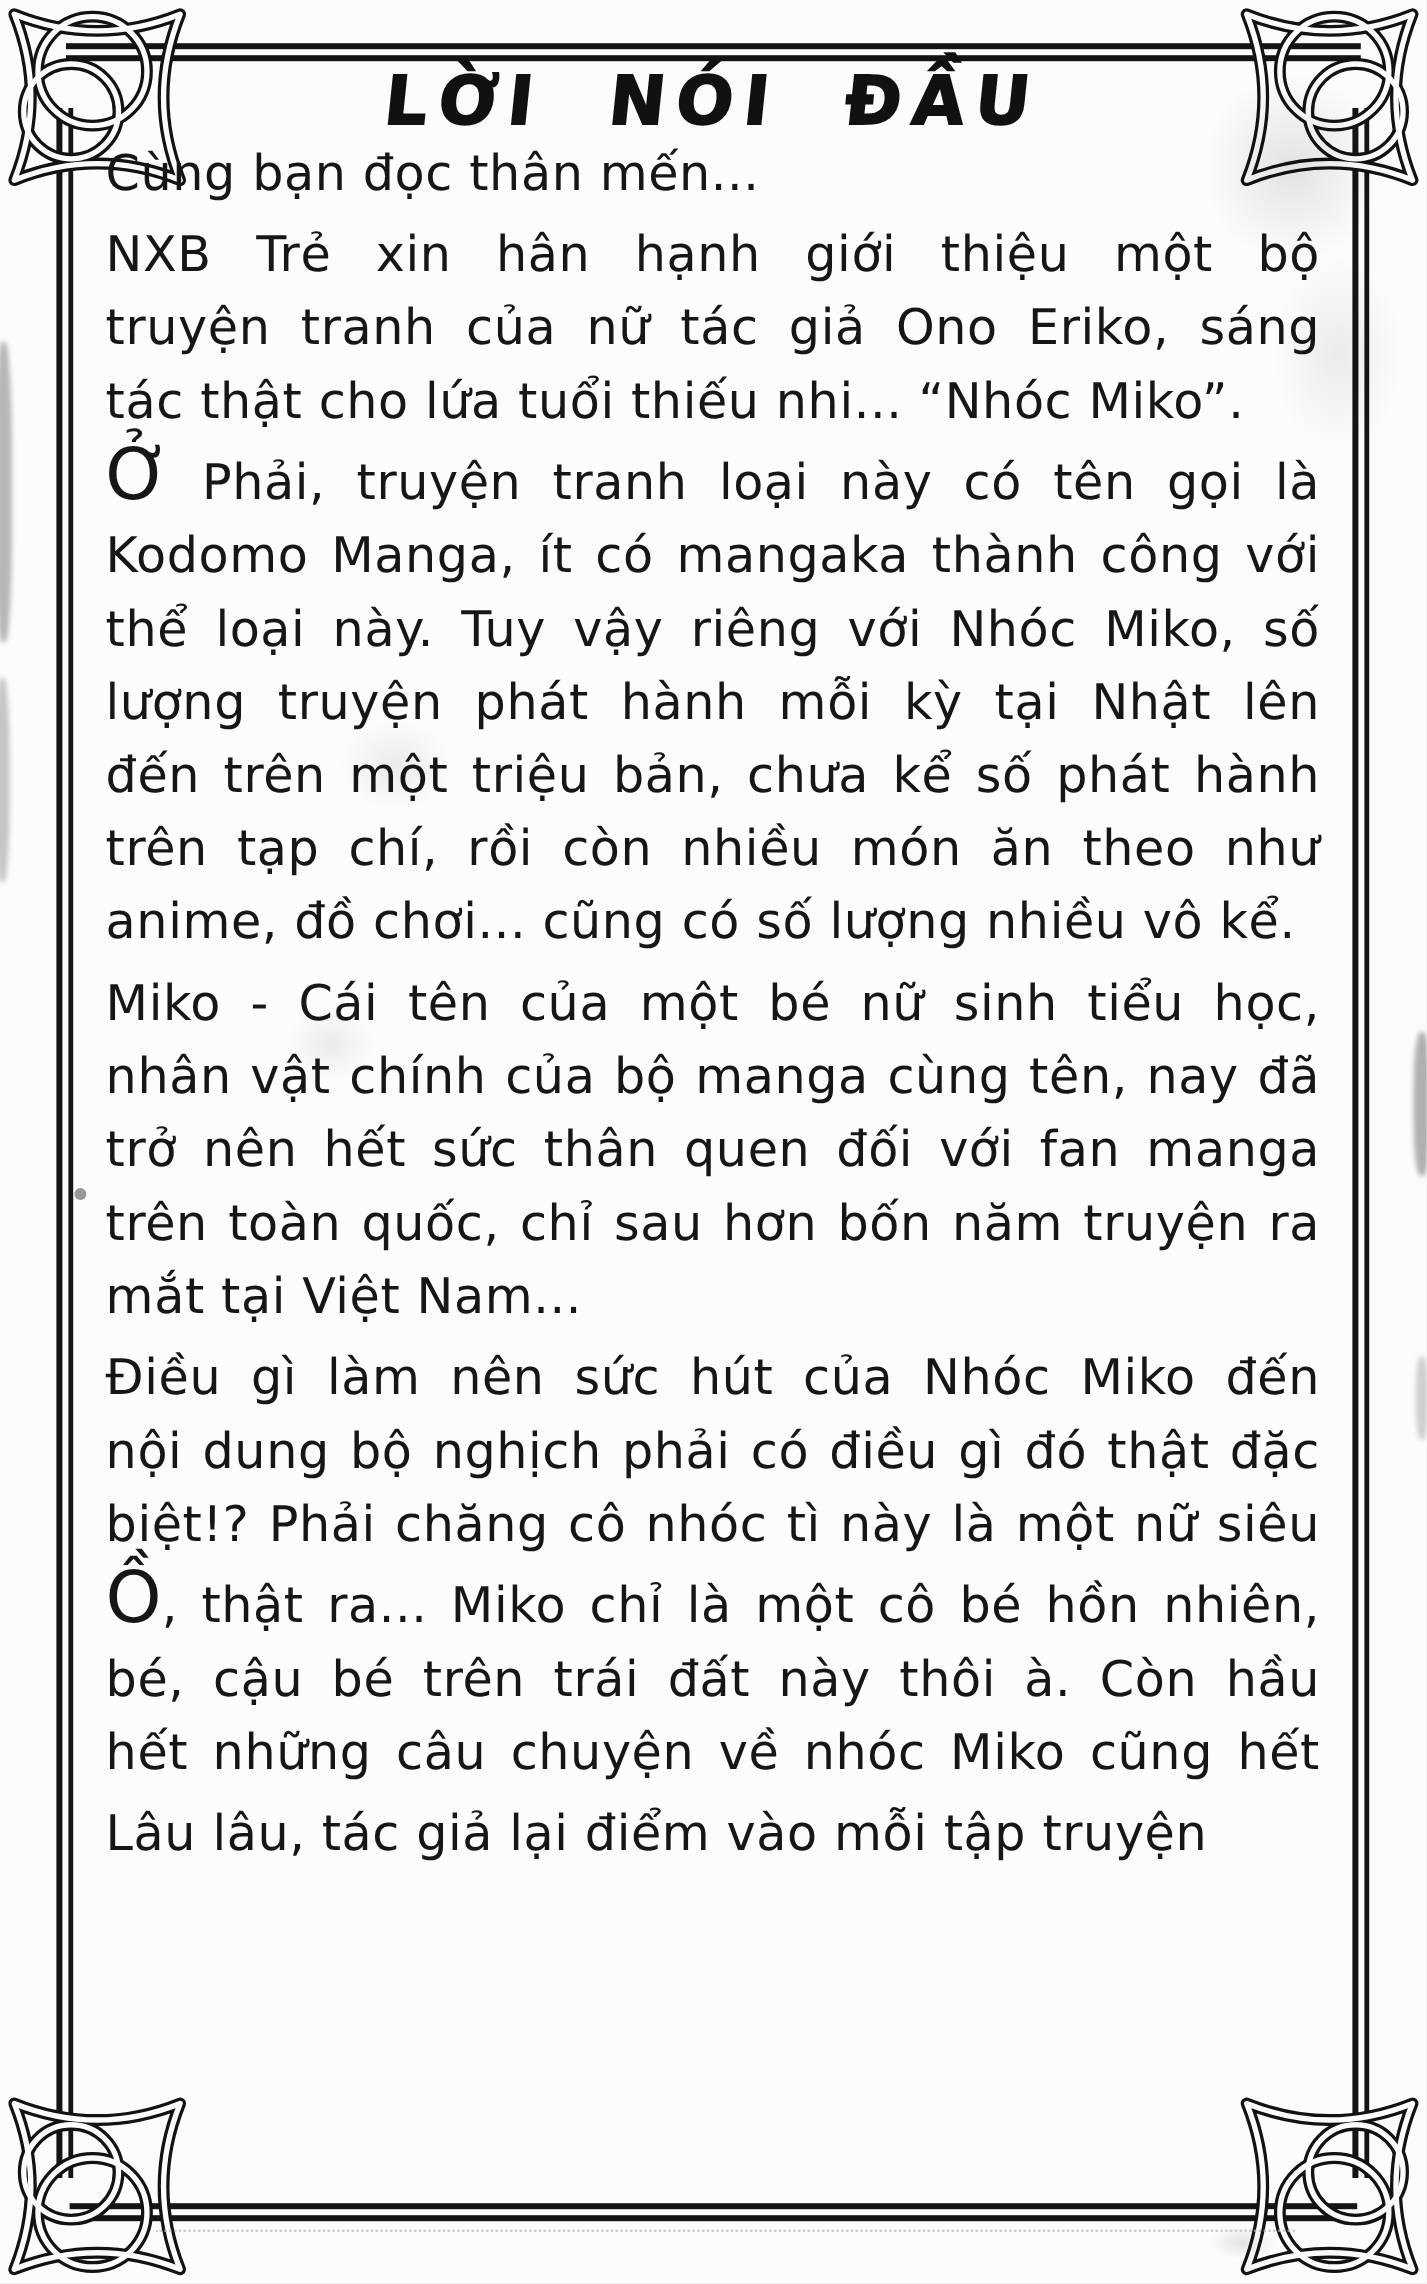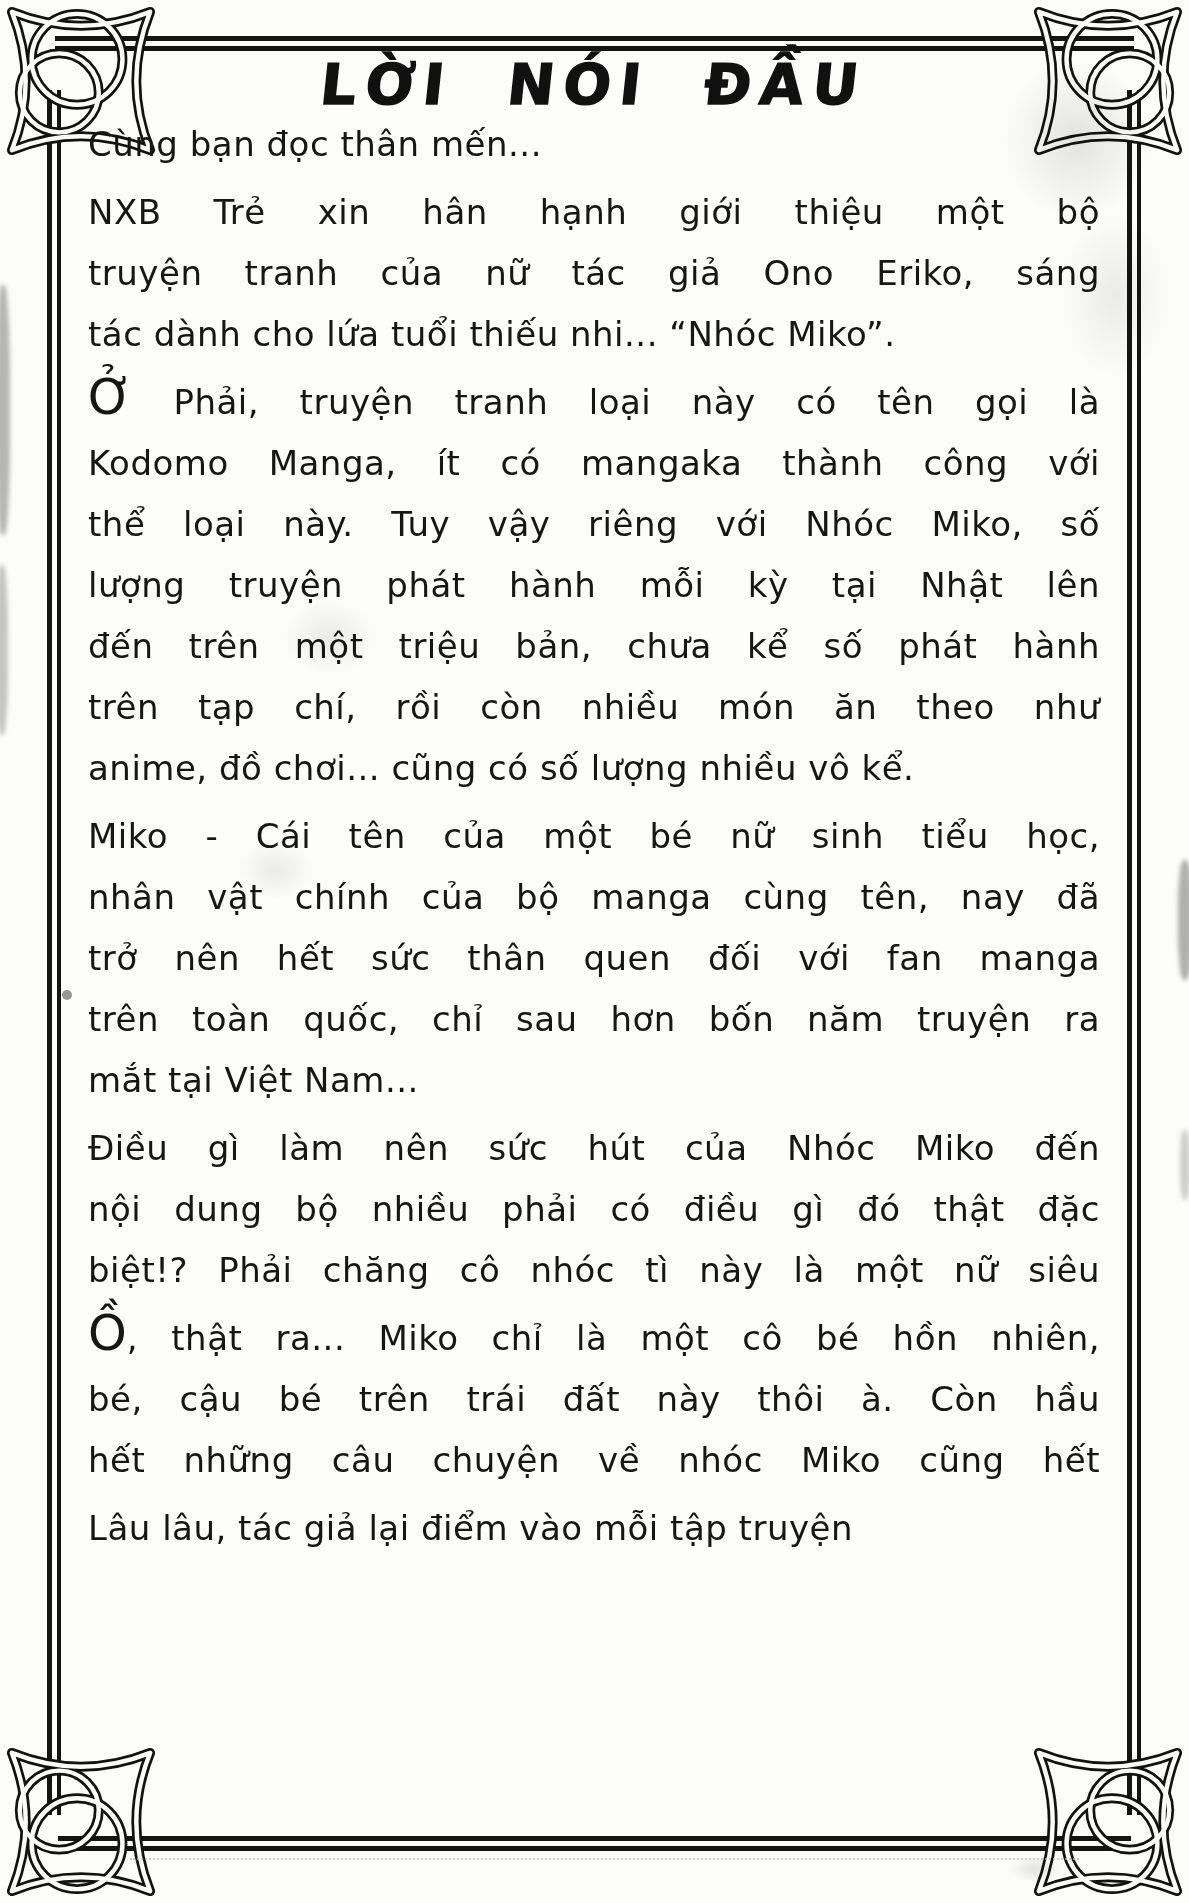--- a/index.html
+++ b/index.html
@@ -33,21 +33,21 @@
     margin:0;text-align:center;
     font-size:56px;font-weight:bold;
     letter-spacing:9px;word-spacing:26px;
     transform:skewX(-6deg);
     -webkit-text-stroke:1.5px #111;
     color:#111;
   }
   
   .body-text{
     position:absolute;left:88px;top:114px;width:1012px;
-    font-size:34px;line-height:61px;
+    font-size:41px;line-height:61px;
     letter-spacing:.5px;
   }
   .ln{height:61px;white-space:normal;}
   .ln.j{text-align:justify;text-align-last:justify;}
   .ln.para{margin-top:7px;}
   .init{font-size:1.45em;line-height:.7;letter-spacing:0;}
   
   .sm{position:absolute;pointer-events:none;border-radius:50%;}
   .g10{background:radial-gradient(closest-side,rgba(0,0,0,.10),rgba(0,0,0,0));}
   .g07{background:radial-gradient(closest-side,rgba(0,0,0,.07),rgba(0,0,0,0));}
@@ -89,35 +89,35 @@
   <svg class="knot knot-br">
       <use href="#knot"></use>
     </svg>
 
   <h1 class="title">LỜI NÓI ĐẦU</h1>
 
   <div class="body-text">
     <div class="ln">Cùng bạn đọc thân mến...</div>
     <div class="ln j para">NXB Trẻ xin hân hạnh giới thiệu một bộ</div>
     <div class="ln j">truyện tranh của nữ tác giả Ono Eriko, sáng</div>
-    <div class="ln">tác dành cho lứa tuổi thiếu nhi... “Nhóc Miko”.</div>
+    <div class="ln">tác thật cho lứa tuổi thiếu nhi... “Nhóc Miko”.</div>
     <div class="ln j para"><span class="init">Ở</span><span> Phải, truyện tranh loại này có tên gọi là</span></div>
     <div class="ln j">Kodomo Manga, ít có mangaka thành công với</div>
     <div class="ln j">thể loại này. Tuy vậy riêng với Nhóc Miko, số</div>
     <div class="ln j">lượng truyện phát hành mỗi kỳ tại Nhật lên</div>
     <div class="ln j">đến trên một triệu bản, chưa kể số phát hành</div>
     <div class="ln j">trên tạp chí, rồi còn nhiều món ăn theo như</div>
     <div class="ln">anime, đồ chơi... cũng có số lượng nhiều vô kể.</div>
     <div class="ln j para">Miko - Cái tên của một bé nữ sinh tiểu học,</div>
     <div class="ln j">nhân vật chính của bộ manga cùng tên, nay đã</div>
     <div class="ln j">trở nên hết sức thân quen đối với fan manga</div>
     <div class="ln j">trên toàn quốc, chỉ sau hơn bốn năm truyện ra</div>
     <div class="ln">mắt tại Việt Nam...</div>
     <div class="ln j para">Điều gì làm nên sức hút của Nhóc Miko đến</div>
-    <div class="ln j">nội dung bộ nhiều phải có điều gì đó thật đặc</div>
+    <div class="ln j">nội dung bộ nghịch phải có điều gì đó thật đặc</div>
     <div class="ln j">biệt!? Phải chăng cô nhóc tì này là một nữ siêu</div>
     <div class="ln j para"><span class="init">Ồ</span><span>, thật ra... Miko chỉ là một cô bé hồn nhiên,</span></div>
     <div class="ln j">bé, cậu bé trên trái đất này thôi à. Còn hầu</div>
     <div class="ln j">hết những câu chuyện về nhóc Miko cũng hết</div>
     <div class="ln para">Lâu lâu, tác giả lại điểm vào mỗi tập truyện</div>
   </div>
 
   <div class="sm g10" style="left:1002px;top:60px;width:150px;height:160px;"></div>
   <div class="sm g07" style="left:1060px;top:210px;width:110px;height:170px;"></div>
   <div class="sm g07" style="left:282px;top:600px;width:95px;height:75px;"></div>

